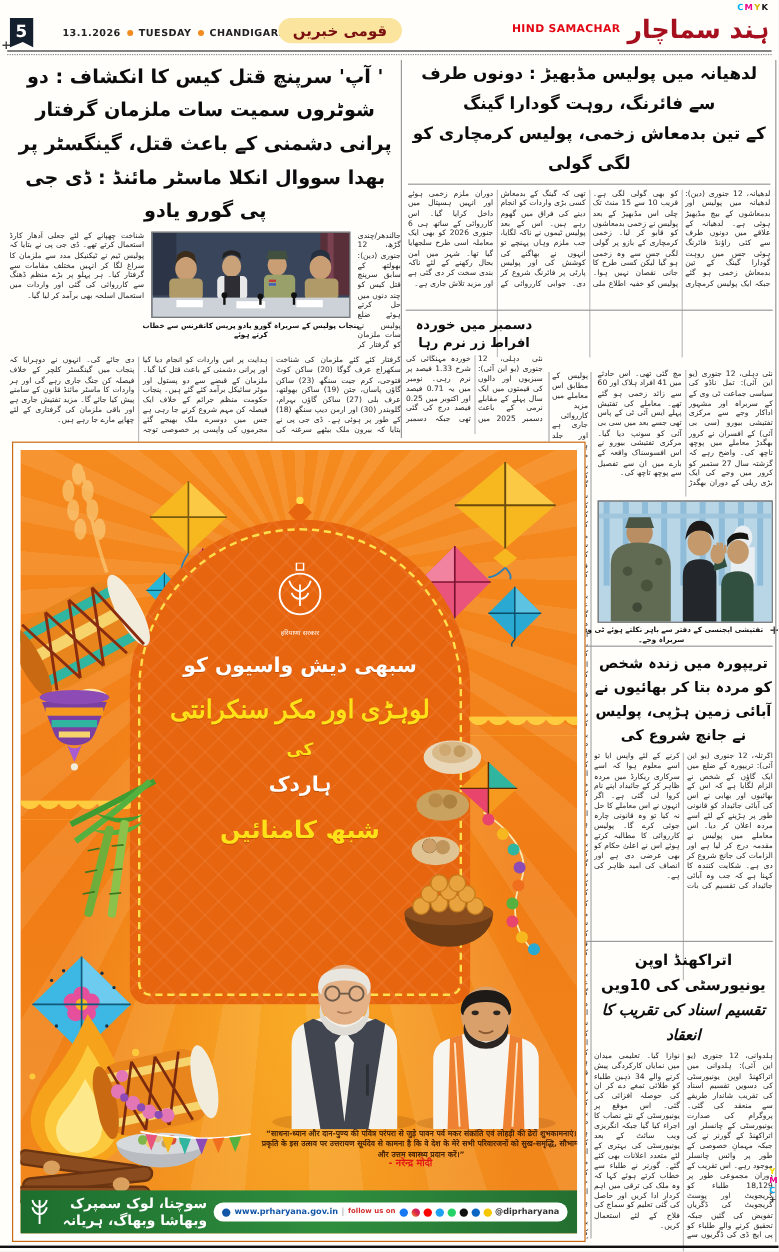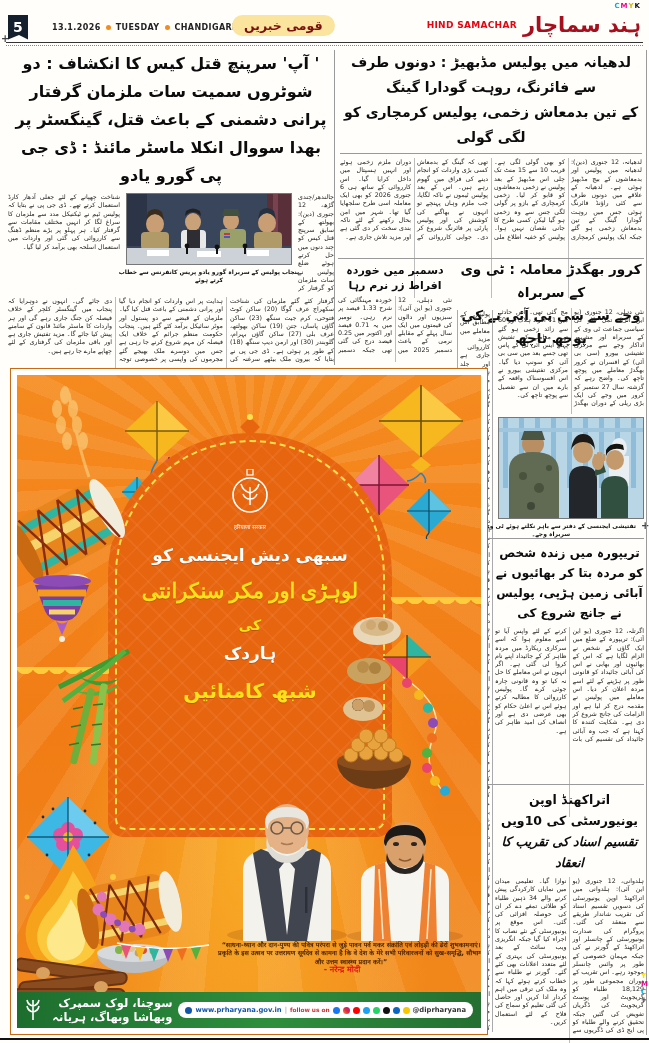--- a/index.html
+++ b/index.html
@@ -160,24 +160,20 @@
     <div class="hl" style="font-size:14px;line-height:25px;border-bottom:1px solid #999;padding-bottom:3px;">کے تین بدمعاش زخمی، پولیس کرمچاری کو لگی گولی</div>
     <div class="body-txt cols4" style="margin-top:4px;height:140px;">لدھیانہ، 12 جنوری (دین): لدھیانہ میں پولیس اور بدمعاشوں کے بیچ مڈبھیڑ ہوئی ہے۔ لدھیانہ کے علاقے میں دونوں طرف سے کئی راؤنڈ فائرنگ ہوئی جس میں روہت گودارا گینگ کے تین بدمعاش زخمی ہو گئے جبکہ ایک پولیس کرمچاری کو بھی گولی لگی ہے۔ قریب 10 سے 15 منٹ تک چلی اس مڈبھیڑ کے بعد پولیس نے زخمی بدمعاشوں کو قابو کر لیا۔ زخمی کرمچاری کے بازو پر گولی لگی جس سے وہ زخمی ہو گیا لیکن کسی طرح کا جانی نقصان نہیں ہوا۔ پولیس کو خفیہ اطلاع ملی تھی کہ گینگ کے بدمعاش کسی بڑی واردات کو انجام دینے کی فراق میں گھوم رہے ہیں۔ اس کے بعد پولیس ٹیموں نے ناکہ لگایا، جب ملزم وہاں پہنچے تو انہوں نے بھاگنے کی کوشش کی اور پولیس پارٹی پر فائرنگ شروع کر دی۔ جوابی کارروائی کے دوران ملزم زخمی ہوئے اور انہیں ہسپتال میں داخل کرایا گیا۔ اس کارروائی کے ساتھ ہی 6 جنوری 2026 کو بھی ایک معاملہ اسی طرح سلجھایا گیا تھا۔ شہر میں امن بحال رکھنے کے لئے ناکہ بندی سخت کر دی گئی ہے اور مزید تلاش جاری ہے۔</div>
   </div>
   <div class="abs hrule" style="left:338px;top:258px;width:306px;"></div>
 
   <div class="abs" style="left:338px;top:263px;width:114px;height:102px;">
     <div class="hl" style="font-size:11px;line-height:15px;">دسمبر میں خوردہ افراط زر نرم رہا</div>
     <div class="body-txt cols2" style="margin-top:3px;height:66px;">نئی دہلی، 12 جنوری (یو این آئی): سبزیوں اور دالوں کی قیمتوں میں ایک سال پہلے کے مقابلے نرمی کے باعث دسمبر 2025 میں خوردہ مہنگائی کی شرح 1.33 فیصد پر نرم رہی۔ نومبر میں یہ 0.71 فیصد اور اکتوبر میں 0.25 فیصد درج کی گئی تھی جبکہ دسمبر 2024 میں یہ شرح 5.22 فیصد تھی۔ غذائی اشیاء کی قیمتوں میں 2.71 فیصد کی گراوٹ درج کی گئی۔ شہری علاقوں میں خوردہ مہنگائی کی شرح 1.91 فیصد رہی۔ ماہرین کے مطابق آنے والے مہینوں میں بھی مہنگائی قابو میں رہنے کی امید ہے۔</div>
   </div>
 
-  <div class="abs" style="left:458px;top:258px;width:186px;">
-    <div class="hl" style="font-size:13.5px;line-height:23px;">کرور بھگدڑ معاملہ : ٹی وی کے سربراہ</div>
-    <div class="hl" style="font-size:13.5px;line-height:23px;">وجے سے سی بی آئی نے کی پوچھ تاچھ</div>
-  </div>
   <div class="abs body-txt cols2" style="left:498px;top:308px;width:146px;height:106px;">نئی دہلی، 12 جنوری (یو این آئی): تمل ناڈو کی سیاسی جماعت ٹی وی کے کے سربراہ اور مشہور اداکار وجے سے مرکزی تفتیشی بیورو (سی بی آئی) کے افسران نے کرور بھگدڑ معاملے میں پوچھ تاچھ کی۔ واضح رہے کہ گزشتہ سال 27 ستمبر کو کرور میں وجے کی ایک بڑی ریلی کے دوران بھگدڑ مچ گئی تھی۔ اس حادثے میں 41 افراد ہلاک اور 60 سے زائد زخمی ہو گئے تھے۔ معاملے کی تفتیش پہلے ایس آئی ٹی کے پاس تھی جسے بعد میں سی بی آئی کو سونپ دیا گیا۔ مرکزی تفتیشی بیورو نے اس افسوسناک واقعہ کے بارے میں ان سے تفصیل سے پوچھ تاچھ کی۔</div>
 
   <div class="abs body-txt" style="left:457px;top:310px;width:36px;height:722px;border-left:1px solid #aaa;border-right:1px solid #aaa;padding:0 2px;">پولیس کے مطابق اس معاملے میں مزید کارروائی جاری ہے اور جلد ہی باقی ملزمان کو بھی گرفتار کر لیا جائے گا۔ عوام سے اپیل کی گئی ہے کہ وہ کسی بھی مشکوک سرگرمی کی اطلاع فوراً پولیس کو دیں۔ حکام نے بتایا کہ علاقے میں گشت بڑھا دیا گیا ہے اور سیکورٹی کے سخت انتظامات کئے گئے ہیں۔ قانون کے مطابق سخت کارروائی کا بھروسہ دلایا گیا ہے۔ پولیس کے مطابق اس معاملے میں مزید کارروائی جاری ہے اور جلد ہی باقی ملزمان کو بھی گرفتار کر لیا جائے گا۔ عوام سے اپیل کی گئی ہے کہ وہ کسی بھی مشکوک سرگرمی کی اطلاع فوراً پولیس کو دیں۔ حکام نے بتایا کہ علاقے میں گشت بڑھا دیا گیا ہے اور سیکورٹی کے سخت انتظامات کئے گئے ہیں۔ قانون کے مطابق سخت کارروائی کا بھروسہ دلایا گیا ہے۔ پولیس کے مطابق اس معاملے میں مزید کارروائی جاری ہے اور جلد ہی باقی ملزمان کو بھی گرفتار کر لیا جائے گا۔ عوام سے اپیل کی گئی ہے کہ وہ کسی بھی مشکوک سرگرمی کی اطلاع فوراً پولیس کو دیں۔</div>
 
   <div class="abs photo-frame" style="left:498px;top:417px;width:146px;height:102px;">
     <svg width="146" height="102" viewBox="0 0 146 102">
       <rect width="146" height="102" fill="#b9d6e7"></rect>
       <g fill="#8fbcd8">
           <rect x="4" y="0" width="5" height="70"></rect>
           <rect x="20" y="0" width="5" height="70"></rect>
@@ -311,21 +307,21 @@
         <div class="arch-finial-dot"></div>
         <div class="arch-dash"></div>
         <div class="emblem">
           <svg width="44" height="48" viewBox="0 0 44 48">
             <rect x="19" y="0" width="6" height="6" fill="none" stroke="#fff" stroke-width="1.2"></rect>
             <circle cx="22" cy="26" r="17" fill="none" stroke="#fff" stroke-width="1.6"></circle>
             <path d="M22 36 V18 M22 24 q-7 -2 -9 -9 M22 24 q7 -2 9 -9 M22 30 q-5 0 -7 -5 M22 30 q5 0 7 -5" stroke="#fff" stroke-width="1.5" fill="none"></path>
           </svg>
           <div class="emblem-cap">हरियाणा सरकार</div>
         </div>
-        <div class="greet g1">سبھی دیش ایجنسی کو</div>
+        <div class="greet g1">سبھی دیش واسیوں کو</div>
         <div class="greet g2">لوہڑی اور مکر سنکرانتی</div>
         <div class="greet g3">کی</div>
         <div class="greet g4">ہاردک</div>
         <div class="greet g5">شبھ کامنائیں</div>
       </div>
 
       <div class="scallop" style="left:374px;top:222px;"></div>
       <div class="scallop" style="left:0;top:292px;"></div>
 
       <svg class="abs" style="left:-6px;top:102px;transform:rotate(-28deg);" width="112" height="108" viewBox="0 0 112 108">

